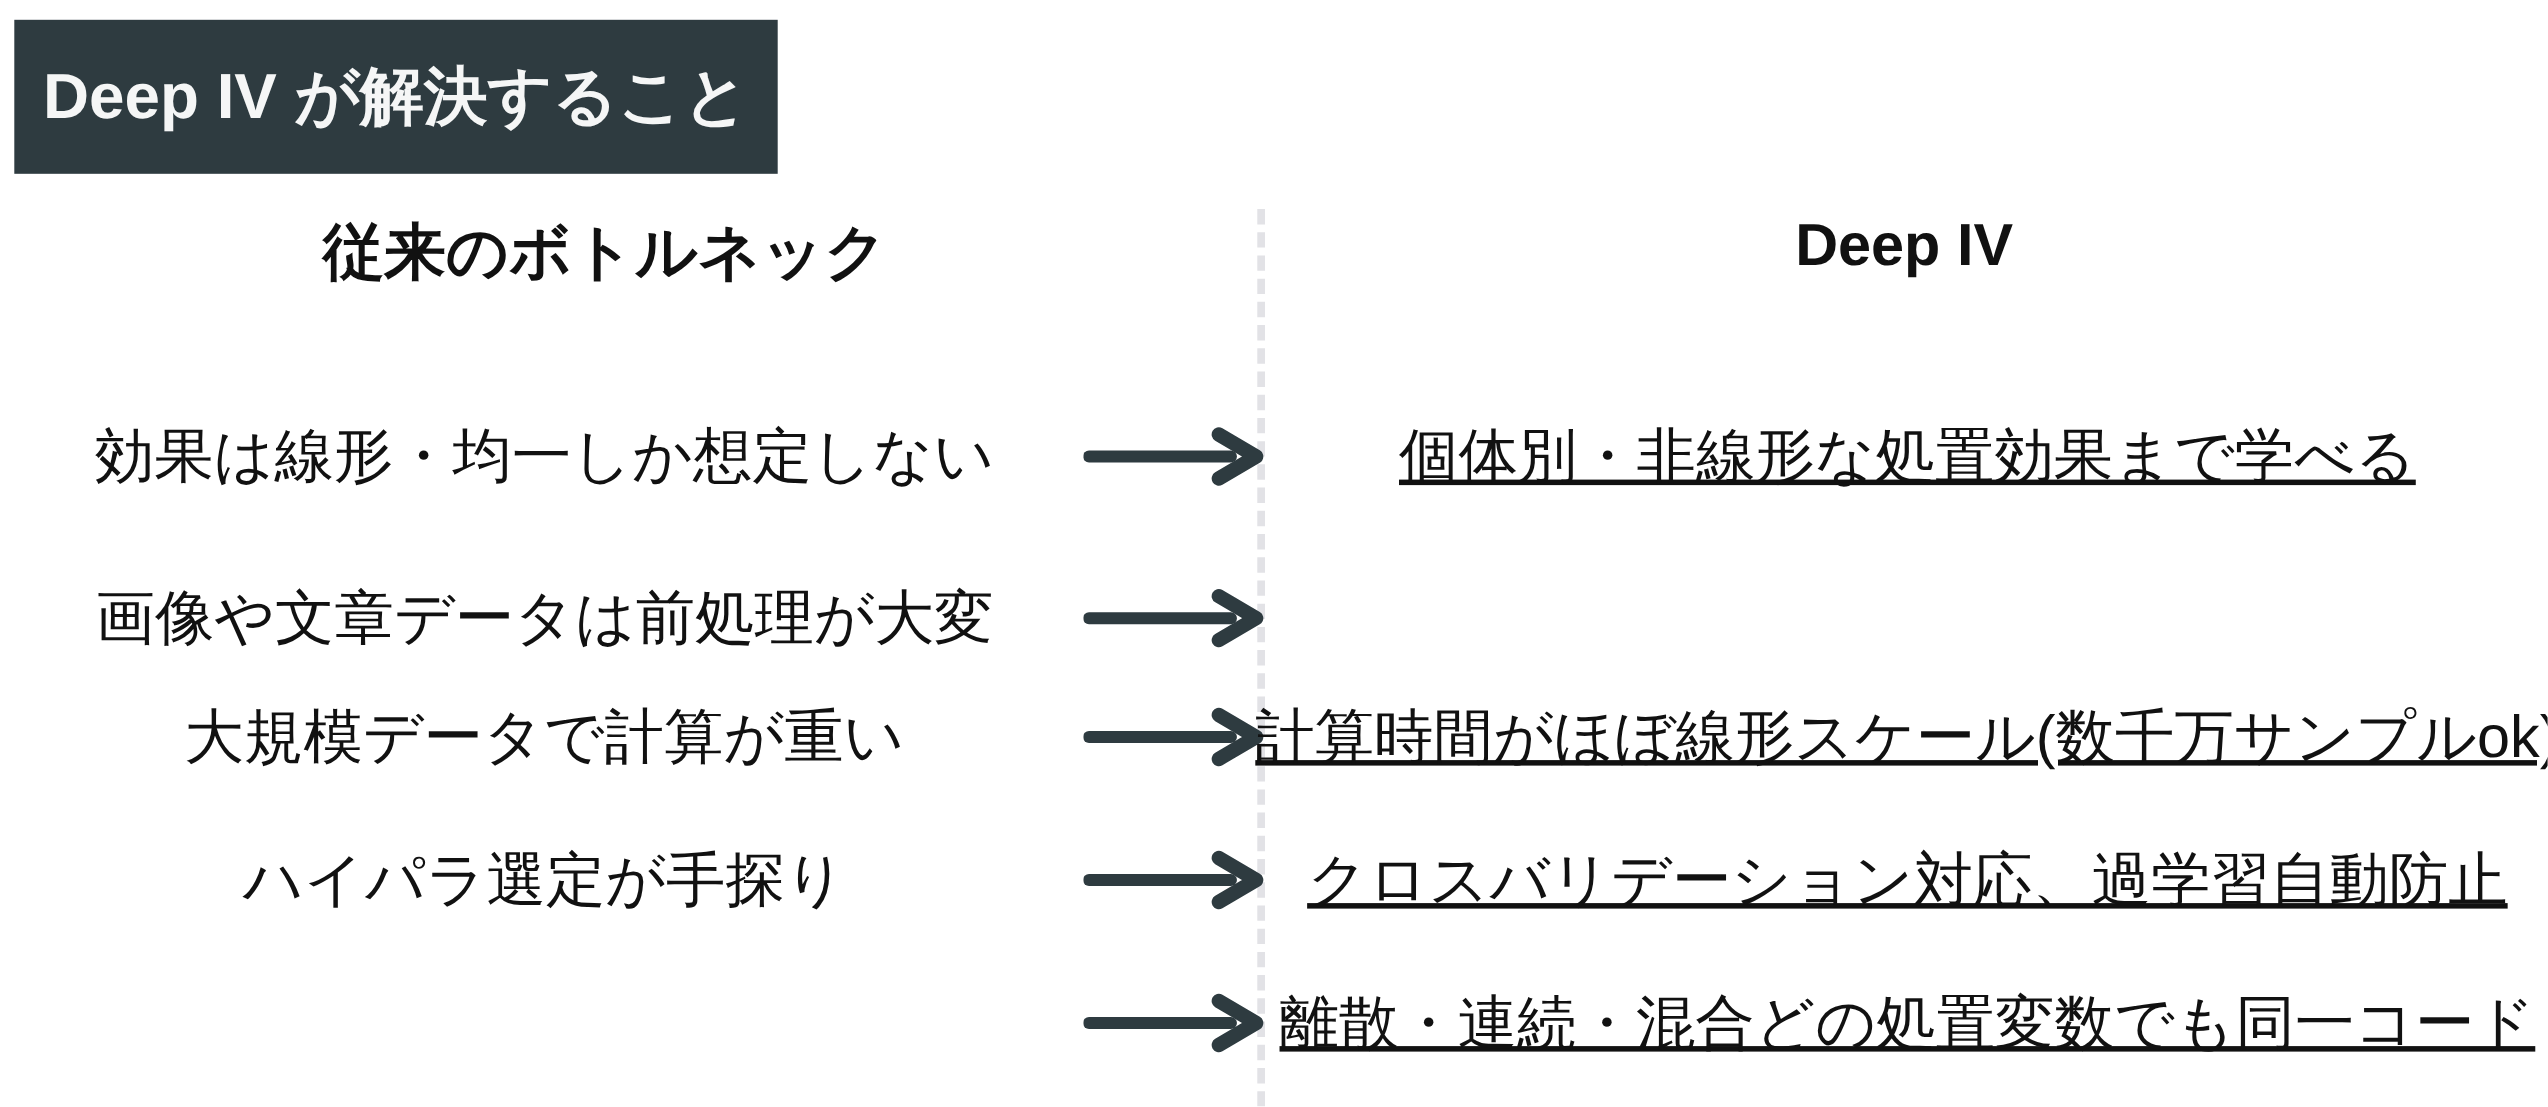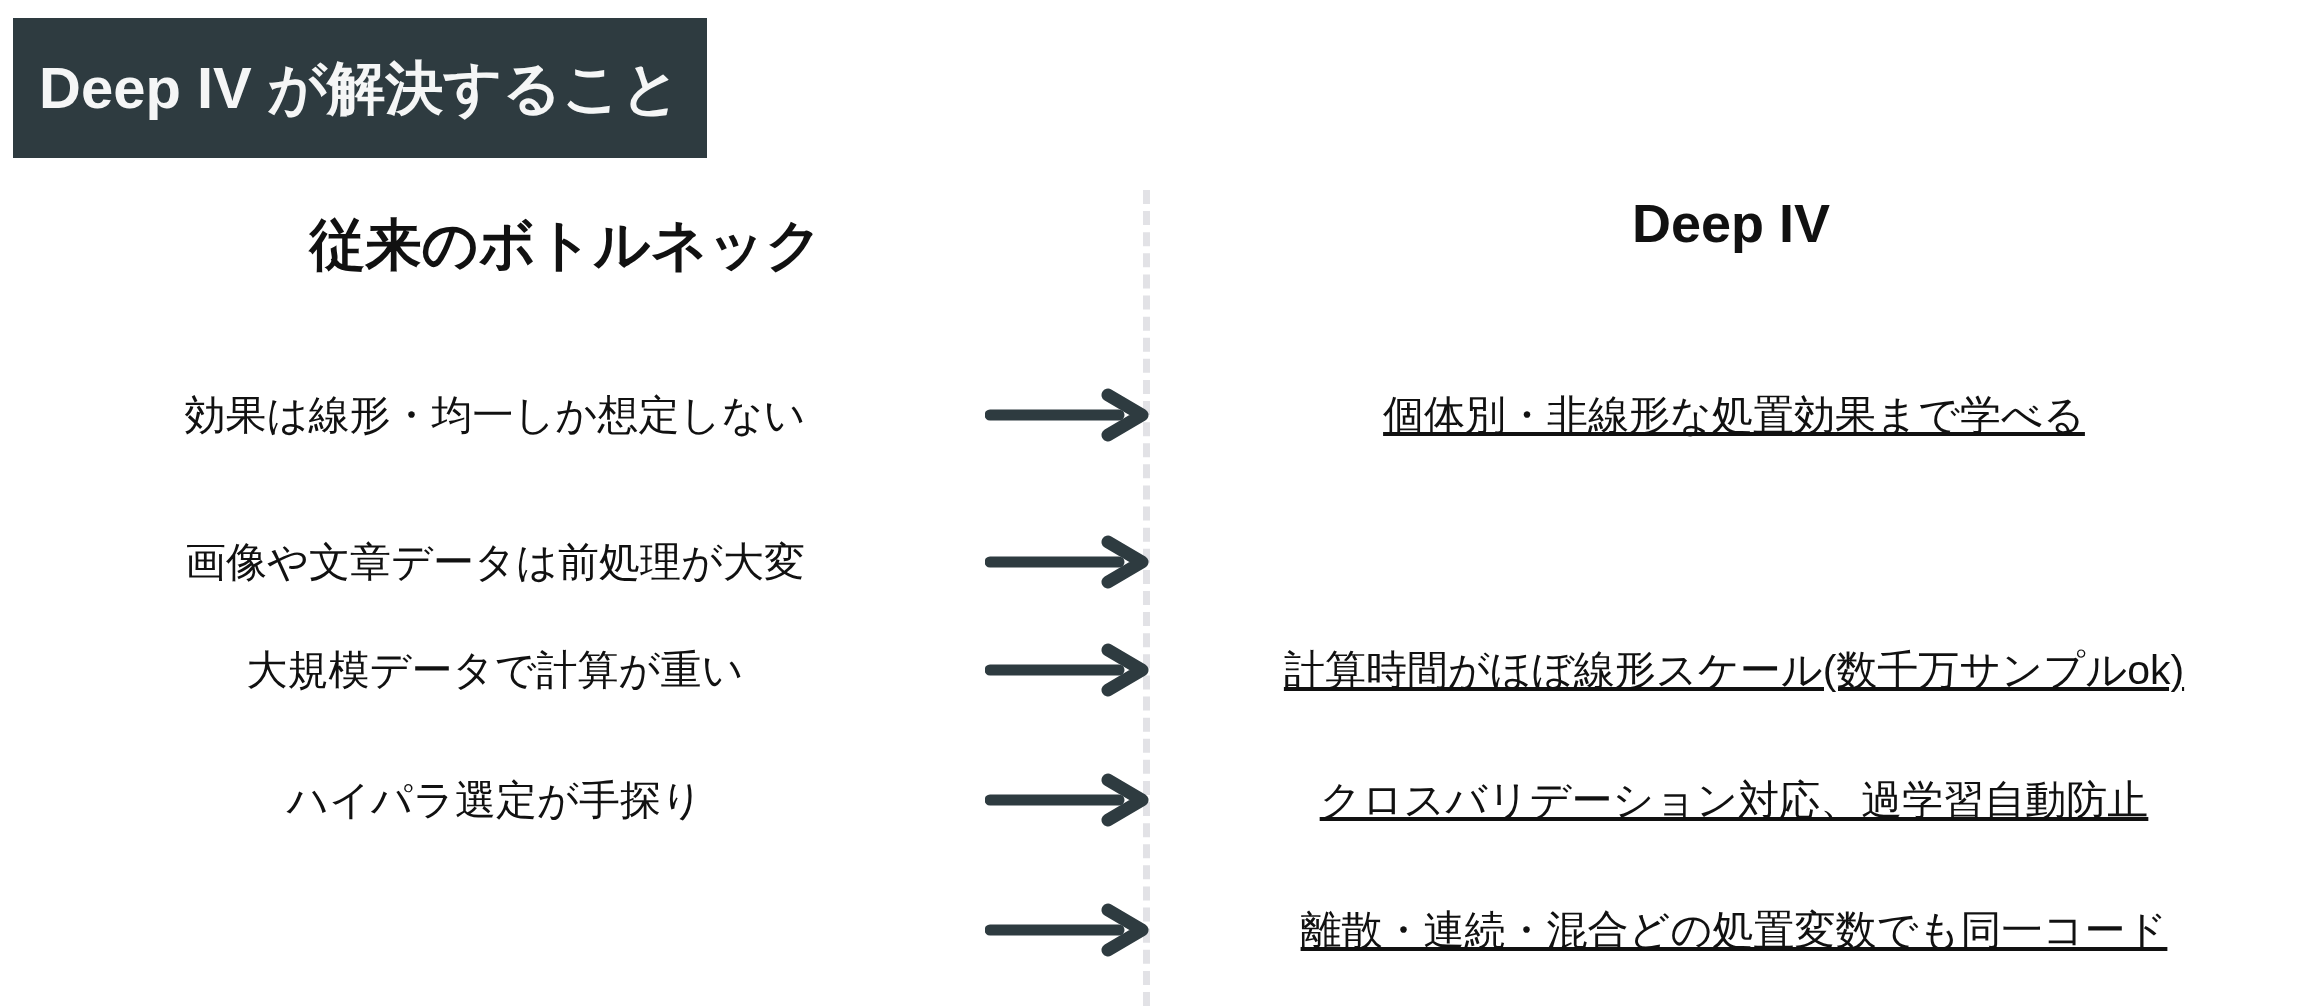--- a/index.html
+++ b/index.html
@@ -30,21 +30,21 @@
 
   
   .col-header {
     position: absolute;
     top: 192px;
     text-align: center;
     font-size: 56px;
     font-weight: bold;
     white-space: nowrap;
   }
-  .col-header.left  { left: 16px;      width: 1100px; margin-top: 16px; }
+  .col-header.left  { left: 0;      width: 1100px; }
   .col-header.right { left: 1146px; width: 1170px; font-size: 54px; }
 
   
   .divider {
     position: absolute;
     left: 1143px;
     top: 190px;
     bottom: 0;
     width: 0;
     border-left: 7px dashed var(--divider, #e2e2e6);
@@ -58,21 +58,21 @@
   .row-4 { top: 745px; }
   .row-5 { top: 875px; }
 
   .cell {
     position: absolute;
     top: 0;
     height: 110px;
     display: flex;
     align-items: center;
     justify-content: center;
-    font-size: 41px;
+    font-size: 54px;
     white-space: nowrap;
   }
   .cell.before { left: 0;      width: 990px;  }
   .cell.after  { left: 1158px; width: 1152px; text-decoration: underline; }
 
   .arrow-wrap {
     position: absolute;
     left: 985px;
     top: 27px;
     width: 170px;

